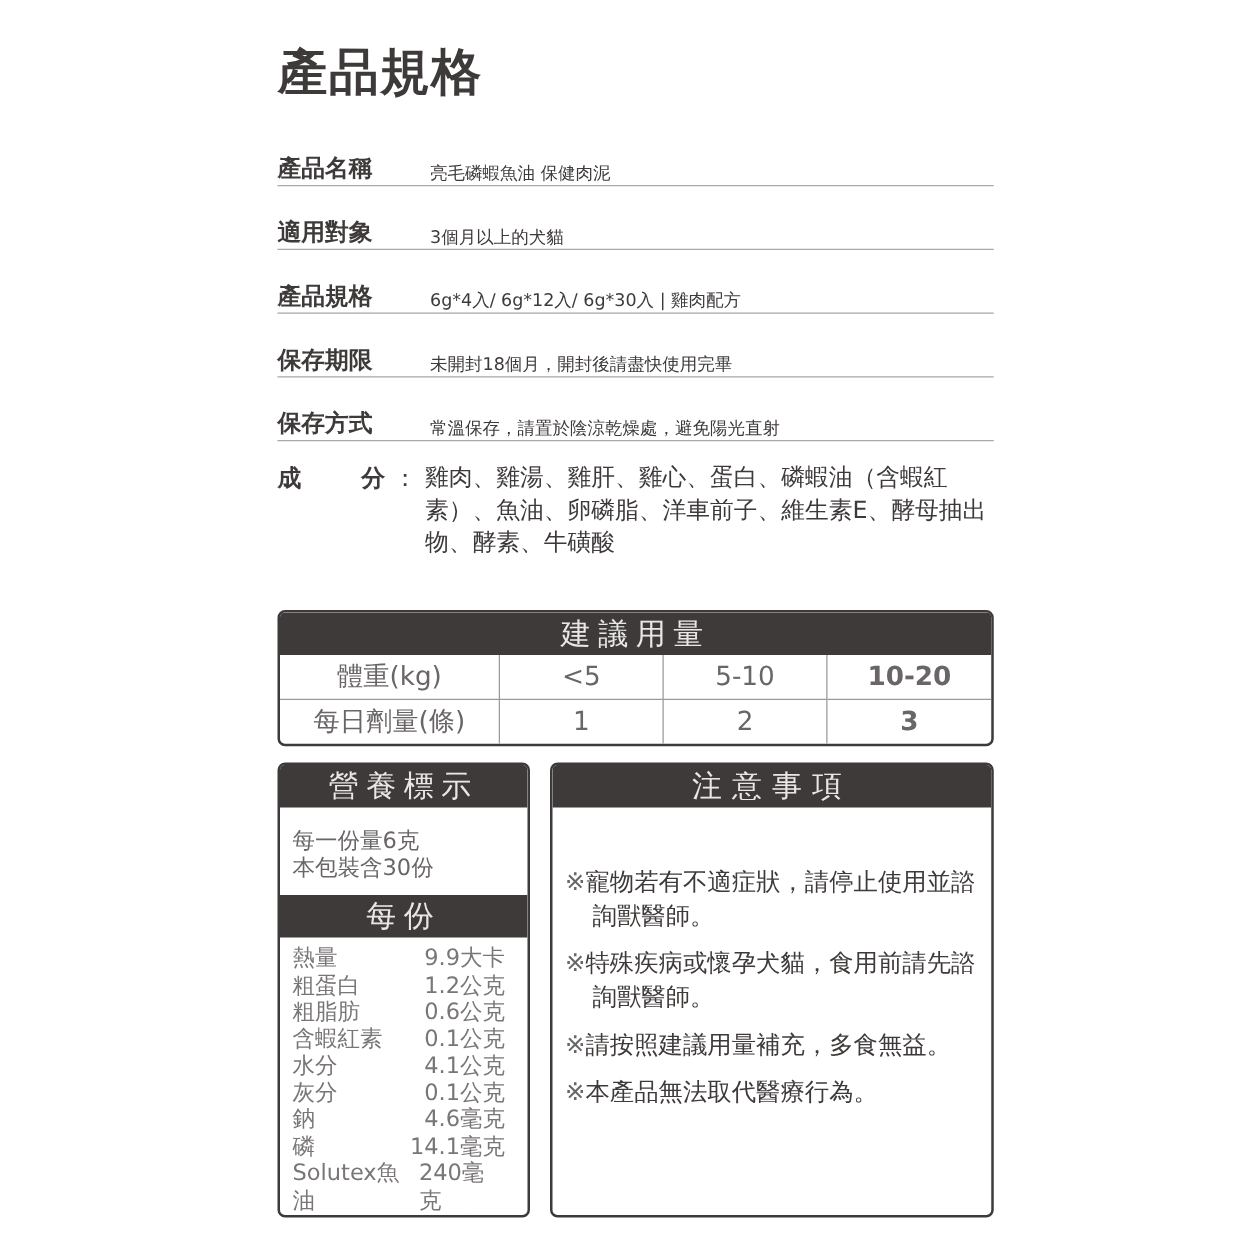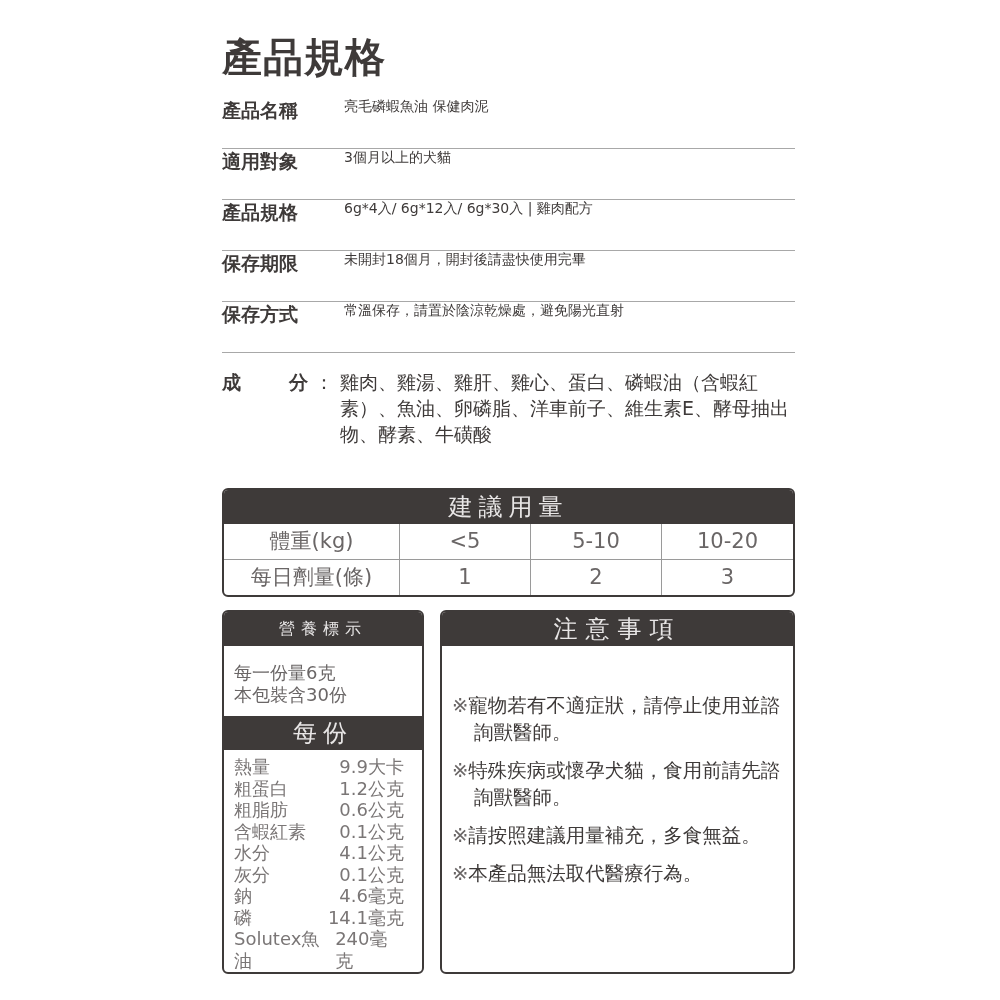--- a/index.html
+++ b/index.html
@@ -1,36 +1,36 @@
 <!DOCTYPE html>
 <html><head>
 <meta charset="utf-8">
 <style>
   html, body { margin:0; padding:0; background:#ffffff; }
   body { width:1000px; height:1000px; position:relative; overflow:hidden;
          font-family:"DejaVu Sans", "Liberation Sans", sans-serif; color:#3e3a39; }
   .title { position:absolute; left:222px; top:30px; font-size:40px; font-weight:bold; color:#3e3a39; letter-spacing:1px; }
   .spec-table { position:absolute; left:222px; top:98px; width:573px; }
-  .spec-row { display:flex; align-items:flex-start; height:51px; border-bottom:1.5px solid #a8a8a8; box-sizing:border-box; }
+  .spec-row { display:flex; align-items:flex-end; height:51px; border-bottom:1.5px solid #a8a8a8; box-sizing:border-box; }
   .spec-row .lbl { width:122px; font-size:19px; font-weight:bold; color:#3e3a39; flex-shrink:0; }
   .spec-row .val { font-size:14px; color:#3e3a39; }
   .ingr { position:absolute; left:222px; top:370px; width:580px; display:flex; }
   .ingr .lbl { width:86px; font-size:19px; font-weight:bold; display:flex; justify-content:space-between; flex-shrink:0; }
   .ingr .colon { width:32px; text-align:center; font-size:19px; flex-shrink:0; }
   .ingr .val { font-size:19px; line-height:26px; width:455px; margin-top:-1px; }
 
   .dose { position:absolute; left:222px; top:488px; width:573px; border:2px solid #3e3a39; border-radius:6px; overflow:hidden; box-sizing:border-box; }
   .dose-head { background:#3e3a39; color:#e8e6e6; text-align:center; height:34px; line-height:34px; font-size:24px; letter-spacing:6px; font-weight:300; }
   .dose-grid { display:grid; grid-template-columns:176px 1fr 1fr 1fr; }
   .dose-grid div { height:35px; line-height:35px; text-align:center; font-size:21px; color:#6a6666; border-right:1px solid #9a9a9a; border-bottom:1px solid #9a9a9a; }
-  .dose-grid div:nth-child(4n) { border-right:none; }
+  .dose-grid div:nth-child(4n) { border-right:none;font-weight:bold; }
   .dose-grid div:nth-last-child(-n+4) { border-bottom:none; }
 
   .nutri { position:absolute; left:222px; top:610px; width:202px; height:364px; border:2px solid #3e3a39; border-radius:6px; overflow:hidden; box-sizing:border-box; }
-  .nutri-head { background:#3e3a39; color:#e8e6e6; text-align:center; height:34px; line-height:34px; font-size:16px; letter-spacing:6px; }
+  .nutri-head { background:#3e3a39; color:#e8e6e6; text-align:center; height:34px; line-height:34px; font-size:24px; letter-spacing:6px; }
   .nutri-serv { padding:16px 10px 4px 10px; font-size:18px; line-height:22px; color:#6a6666; height:50px; }
   .nutri-sub { background:#3e3a39; color:#e8e6e6; text-align:center; height:34px; line-height:34px; font-size:24px; letter-spacing:6px; }
   .nutri-list { padding:6px 18px 0 10px; }
   .nutri-row { display:flex; justify-content:space-between; font-size:18px; line-height:21.5px; color:#7a7676; }
 
   .notes { position:absolute; left:440px; top:610px; width:355px; height:364px; border:2px solid #3e3a39; border-radius:6px; overflow:hidden; box-sizing:border-box; }
   .notes-head { background:#3e3a39; color:#e8e6e6; text-align:center; height:34px; line-height:34px; font-size:24px; letter-spacing:8px; }
   .notes-body { padding:46px 10px 0 10px; }
   .note { font-size:19.5px; line-height:27px; color:#3e3a39; padding-left:22px; text-indent:-22px; margin-bottom:11px; }
   .note .mark { color:#6a6666; }

